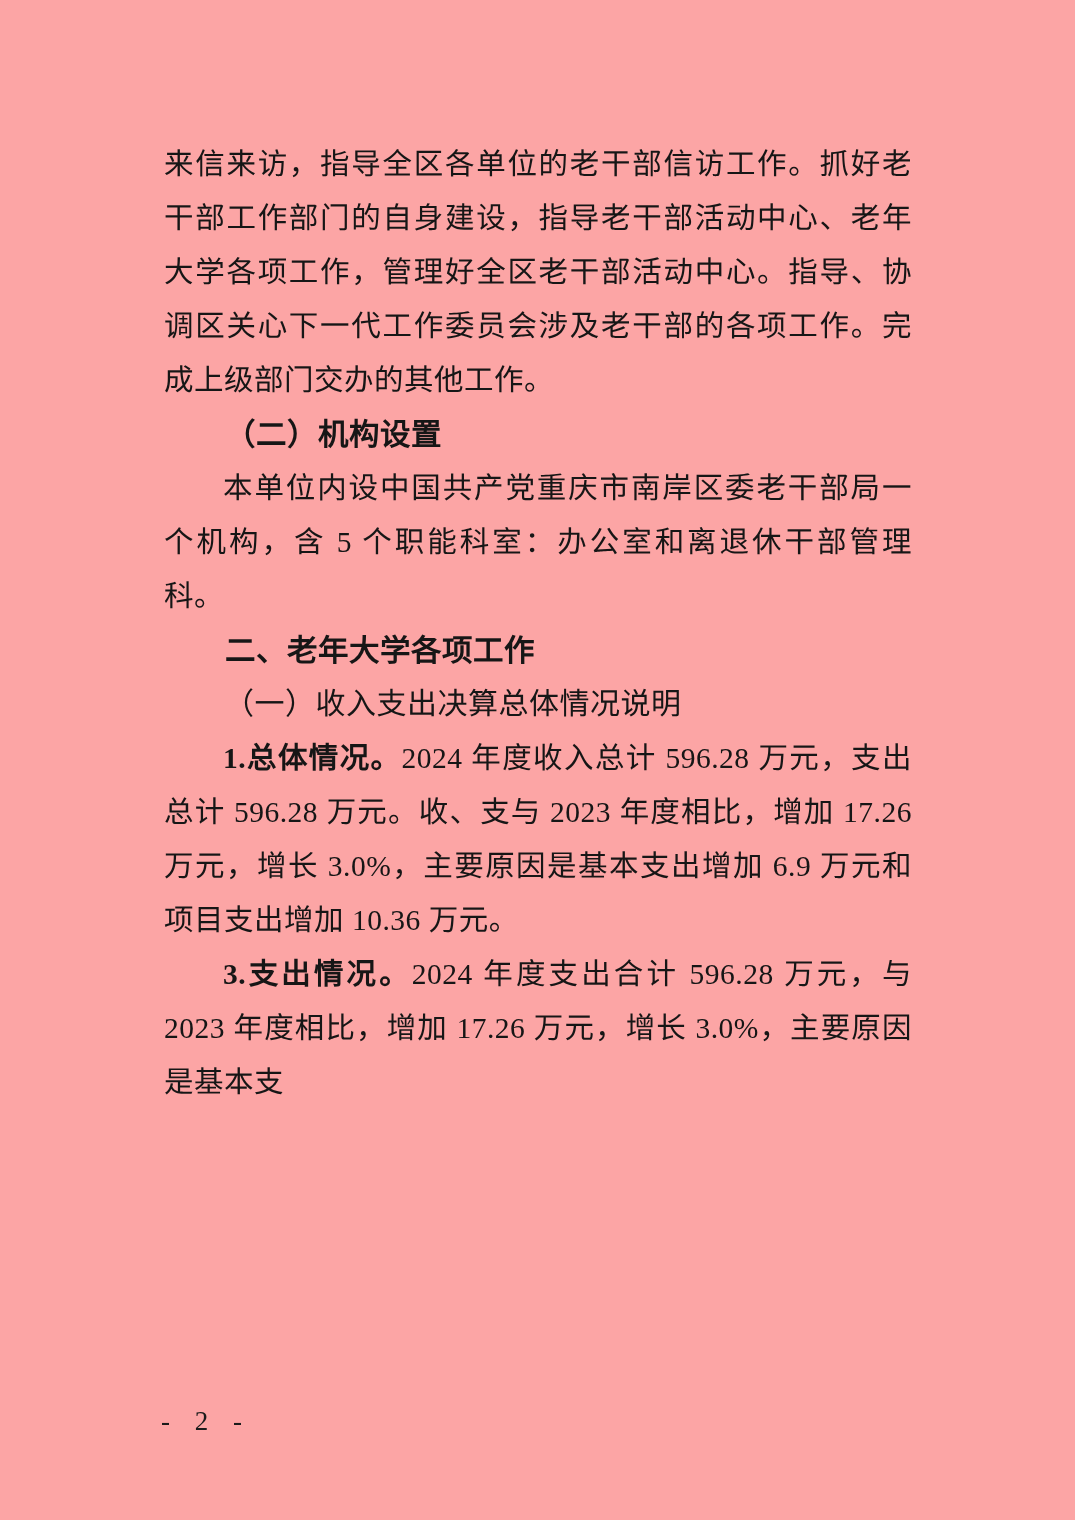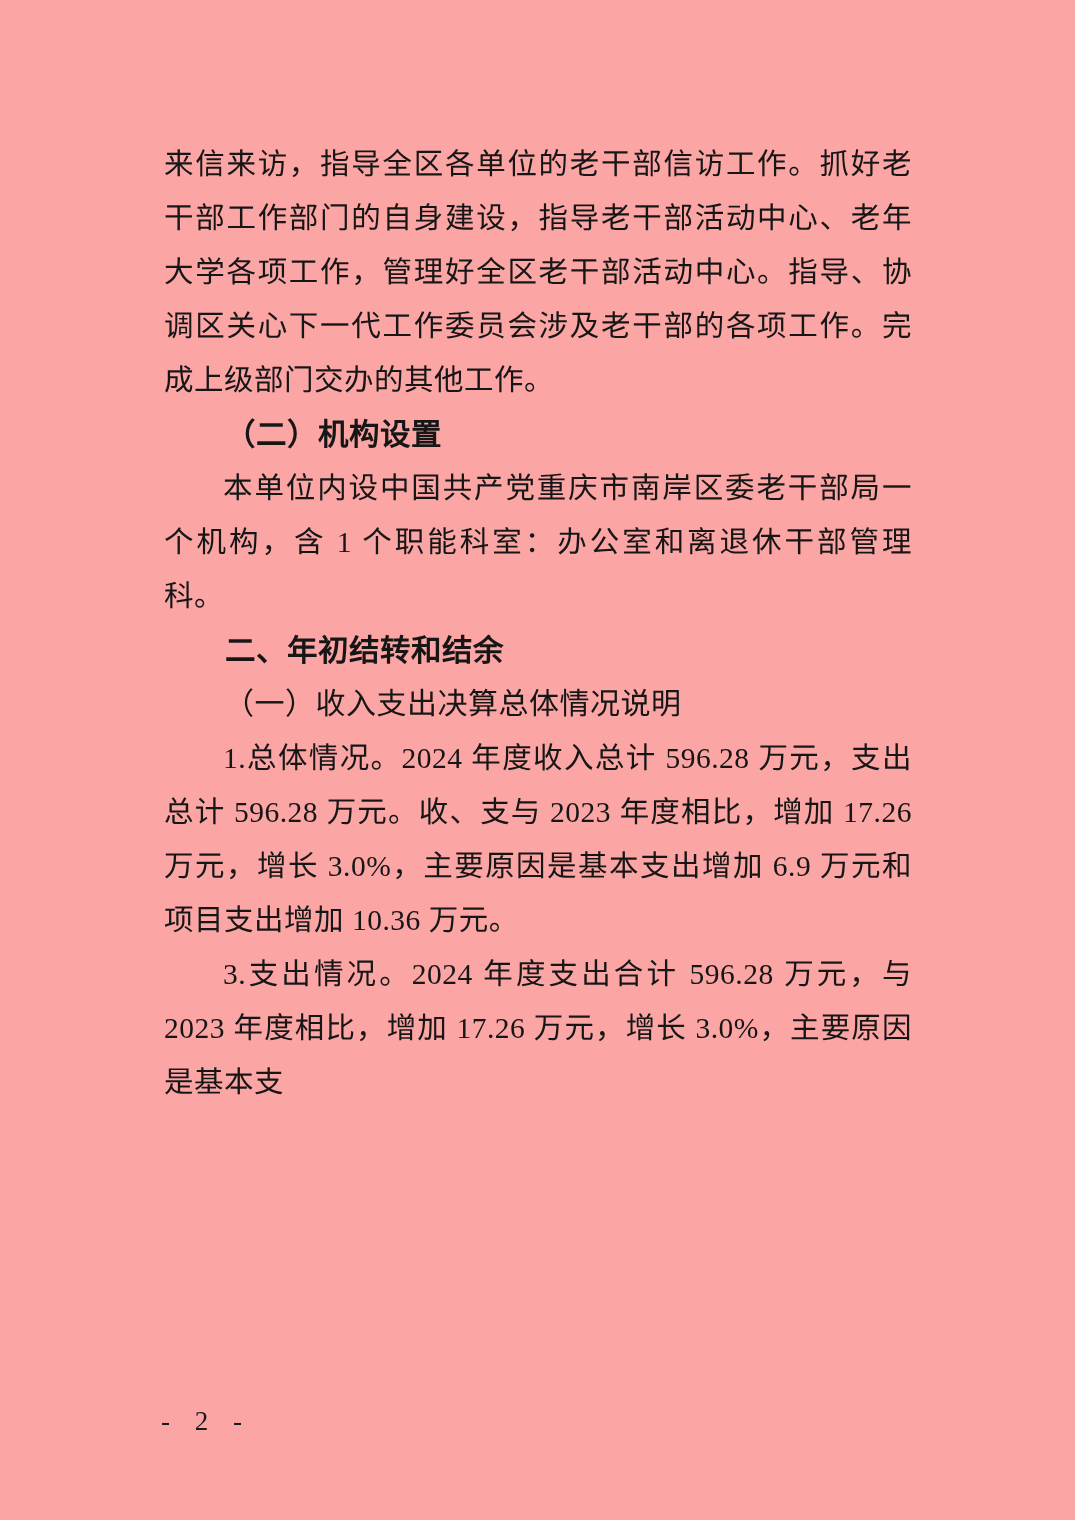--- a/index.html
+++ b/index.html
@@ -43,21 +43,21 @@
     text-align: right;
   }
   .heading-kai {
     margin: 0;
     font-weight: 400;
     font-size: 30px;
     text-indent: 2em;
     text-align: right;
   }
   .lead {
-    font-weight: 400;
+    font-weight: 700;
   }
   .page-number {
     position: absolute;
     left: 161px;
     top: 1406px;
     font-size: 27px;
     line-height: 30px;
     letter-spacing: 9px;
     color: #1b1b1b;
     font-family: "Liberation Serif", "DejaVu Serif", serif;
@@ -67,23 +67,23 @@
 <body>
 
 <div class="page">
 
   <div class="textblock">
 
     <p class="para">来信来访，指导全区各单位的老干部信访工作。抓好老干部工作部门的自身建设，指导老干部活动中心、老年大学各项工作，管理好全区老干部活动中心。指导、协调区关心下一代工作委员会涉及老干部的各项工作。完成上级部门交办的其他工作。</p>
 
     <p class="heading-hei">（二）机构设置</p>
 
-    <p class="para indent">本单位内设中国共产党重庆市南岸区委老干部局一个机构，含 1 个职能科室：办公室和离退休干部管理科。</p>
+    <p class="para indent">本单位内设中国共产党重庆市南岸区委老干部局一个机构，含 5 个职能科室：办公室和离退休干部管理科。</p>
 
-    <p class="heading-hei">二、年初结转和结余</p>
+    <p class="heading-hei">二、老年大学各项工作</p>
 
     <p class="heading-kai">（一）收入支出决算总体情况说明</p>
 
     <p class="para indent"><span class="lead">1.总体情况。</span><span>2024 年度收入总计 596.28 万元，支出总计 596.28 万元。收、支与 2023 年度相比，增加 17.26 万元，增长 3.0%，主要原因是基本支出增加 6.9 万元和项目支出增加 10.36 万元。</span></p>
 
 
     <p class="para indent"><span class="lead">3.支出情况。</span><span>2024 年度支出合计 596.28 万元，与 2023 年度相比，增加 17.26 万元，增长 3.0%，主要原因是基本支</span></p>
 
   </div>
 

